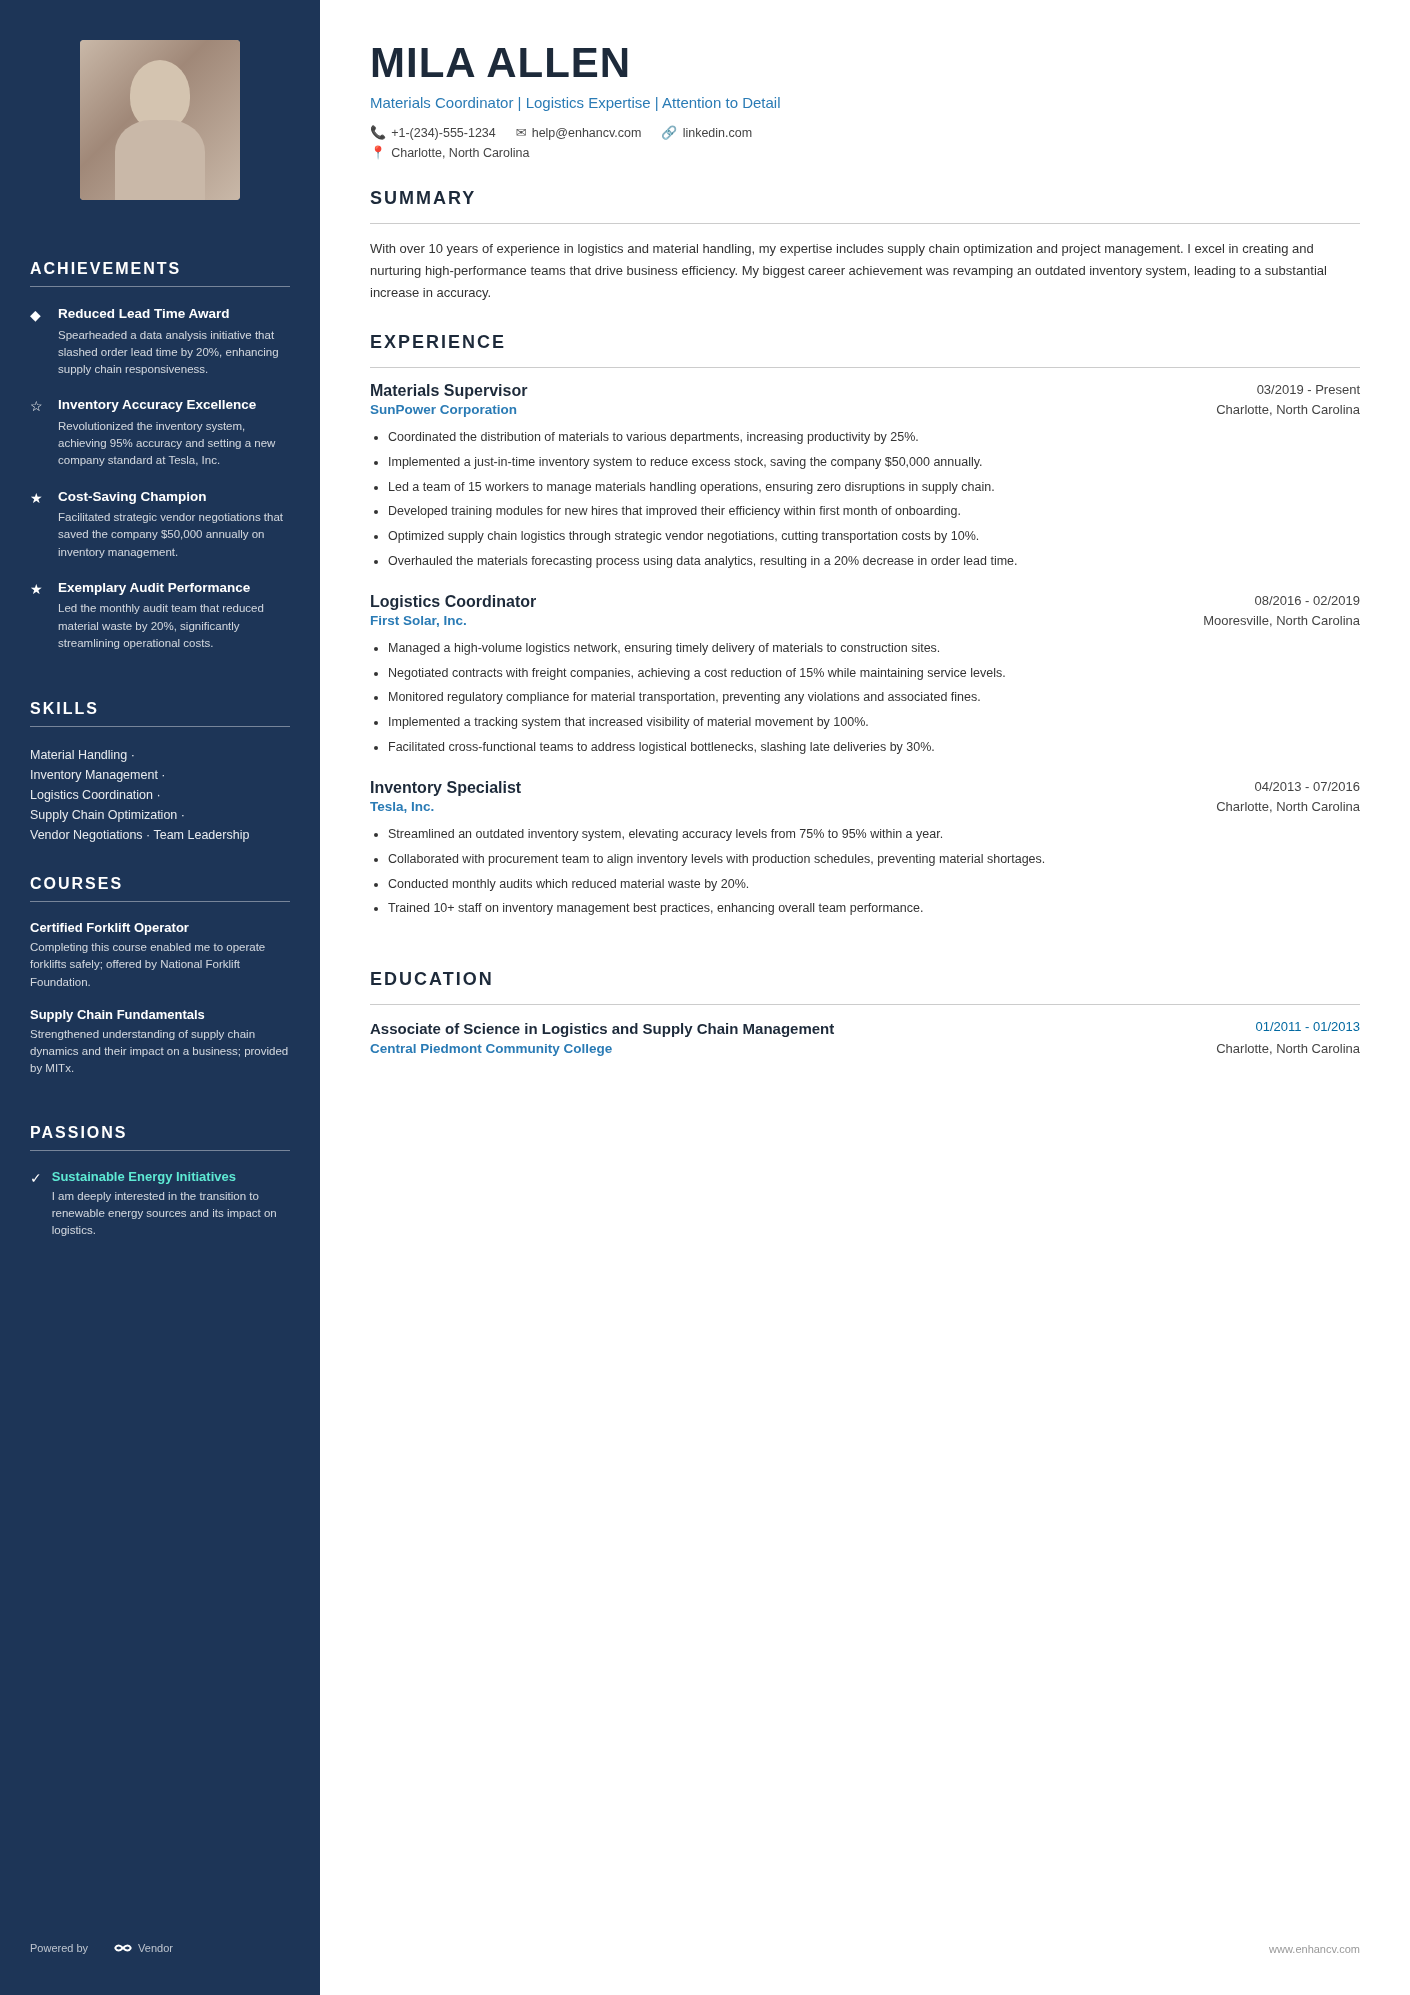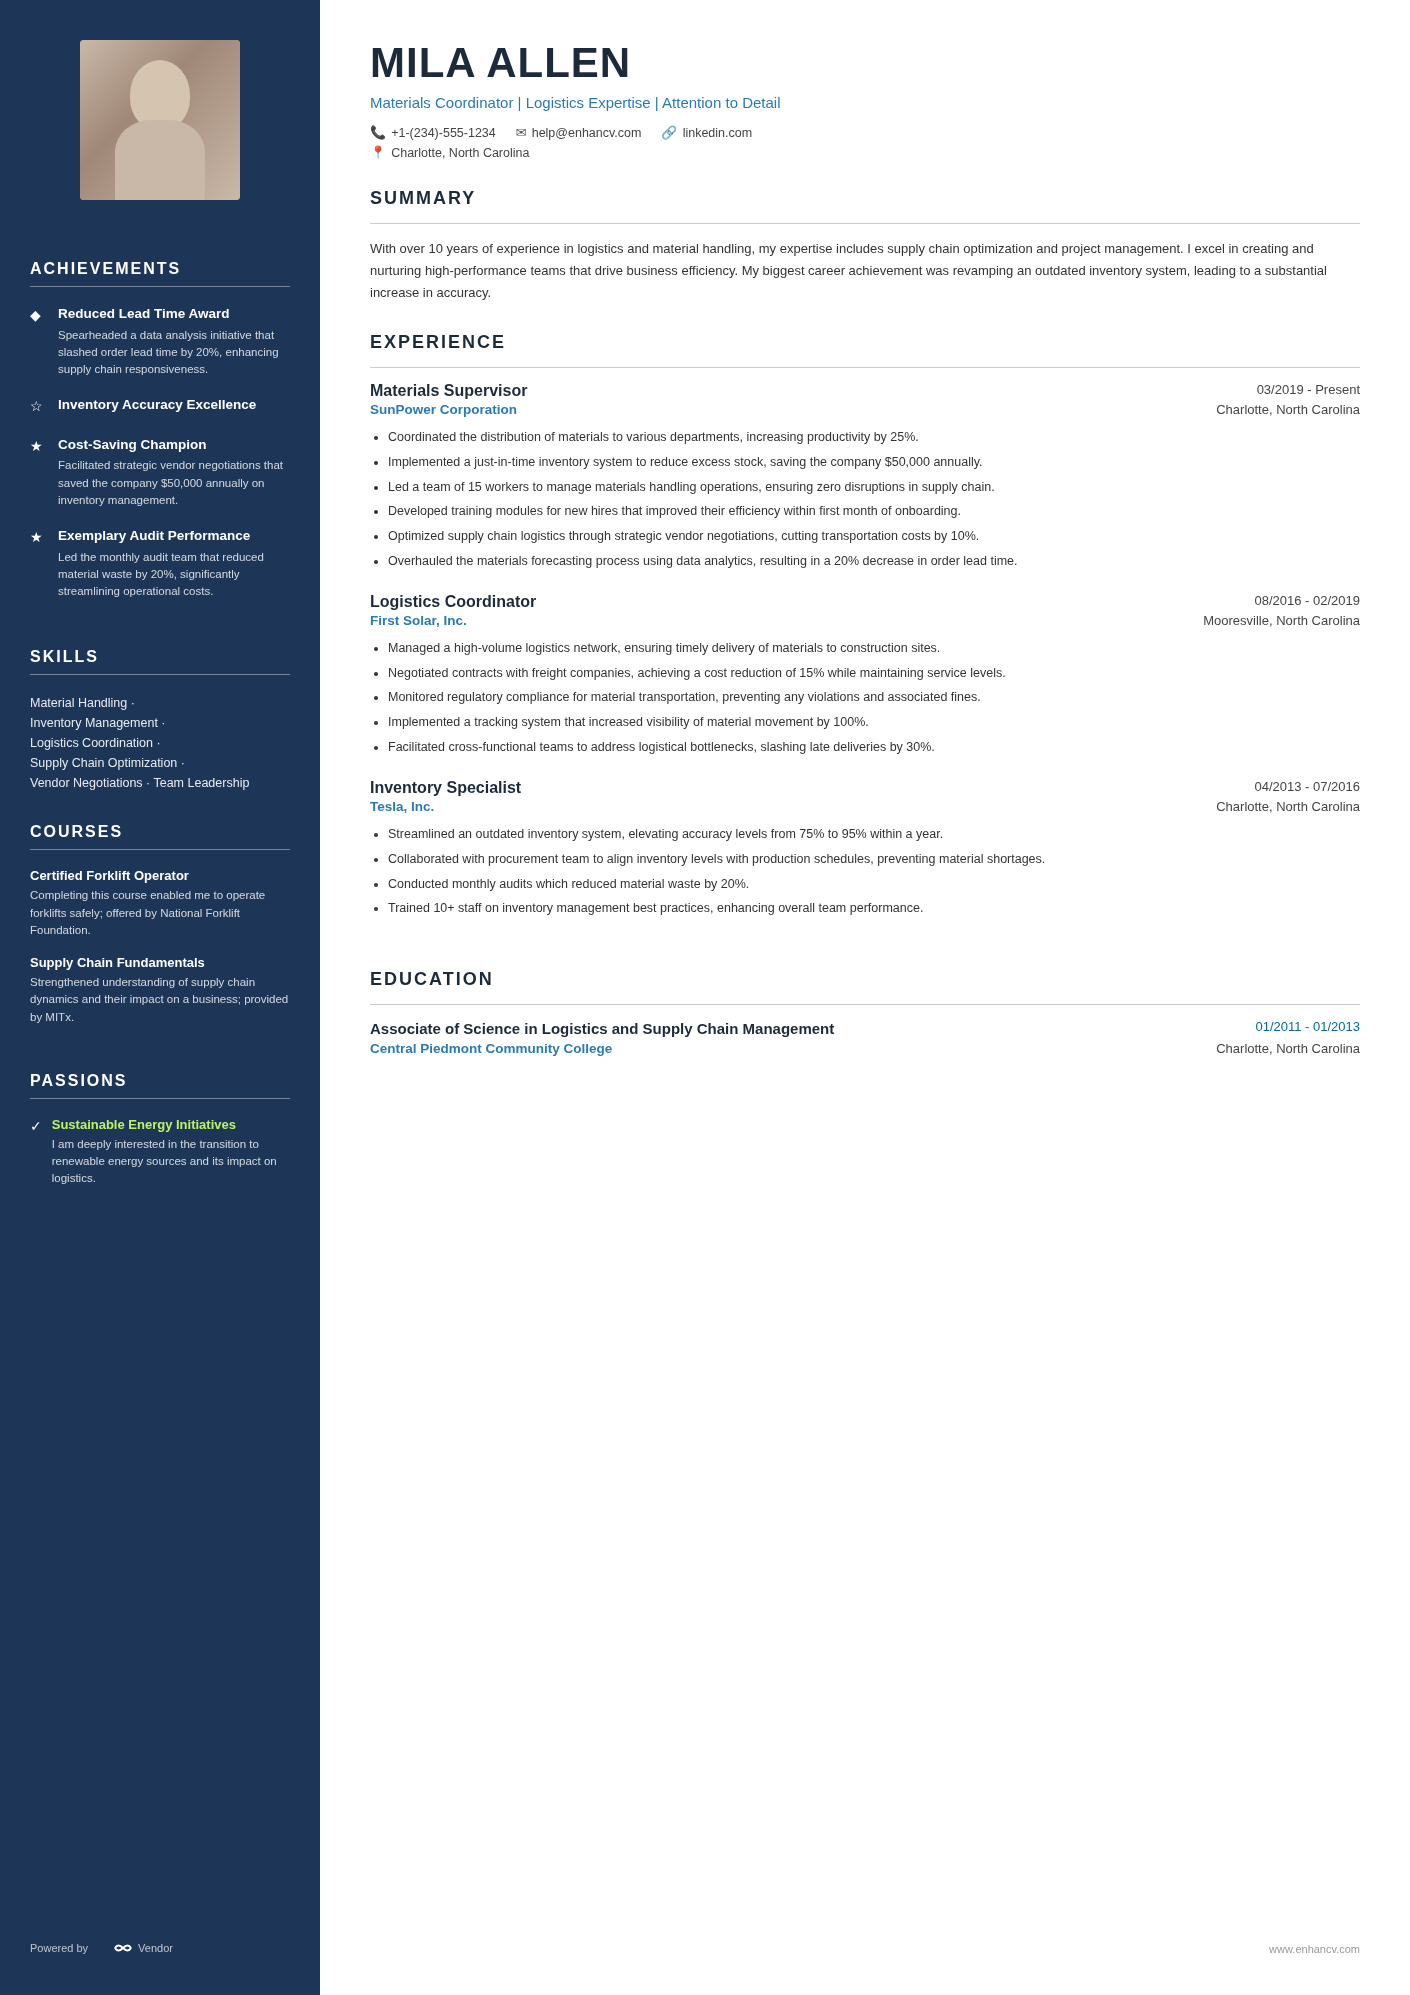--- a/index.html
+++ b/index.html
@@ -138,21 +138,21 @@
     }
     .passion-icon {
       font-size: 14px;
       color: #fff;
       margin-top: 1px;
     }
     .passion-content {}
     .passion-title {
       font-size: 13px;
       font-weight: 700;
-      color: #bef264;
+      color: #5eead4;
       margin-bottom: 4px;
     }
     .passion-desc {
       font-size: 11.5px;
       color: rgba(255,255,255,0.8);
       line-height: 1.5;
     }
     
     .sidebar-footer {
       margin-top: auto;
@@ -341,20 +341,21 @@
         <div class="achievement-content">
           <div class="achievement-title">Reduced Lead Time Award</div>
           <div class="achievement-desc">Spearheaded a data analysis initiative that slashed order lead time by 20%, enhancing supply chain responsiveness.</div>
         </div>
       </div>
 
       <div class="achievement-item">
         <span class="achievement-icon">☆</span>
         <div class="achievement-content">
           <div class="achievement-title">Inventory Accuracy Excellence</div>
+          <div class="achievement-desc">Revolutionized the inventory system, achieving 95% accuracy and setting a new company standard at Tesla, Inc.</div>
         </div>
       </div>
 
       <div class="achievement-item">
         <span class="achievement-icon">★</span>
         <div class="achievement-content">
           <div class="achievement-title">Cost-Saving Champion</div>
           <div class="achievement-desc">Facilitated strategic vendor negotiations that saved the company $50,000 annually on inventory management.</div>
         </div>
       </div>

